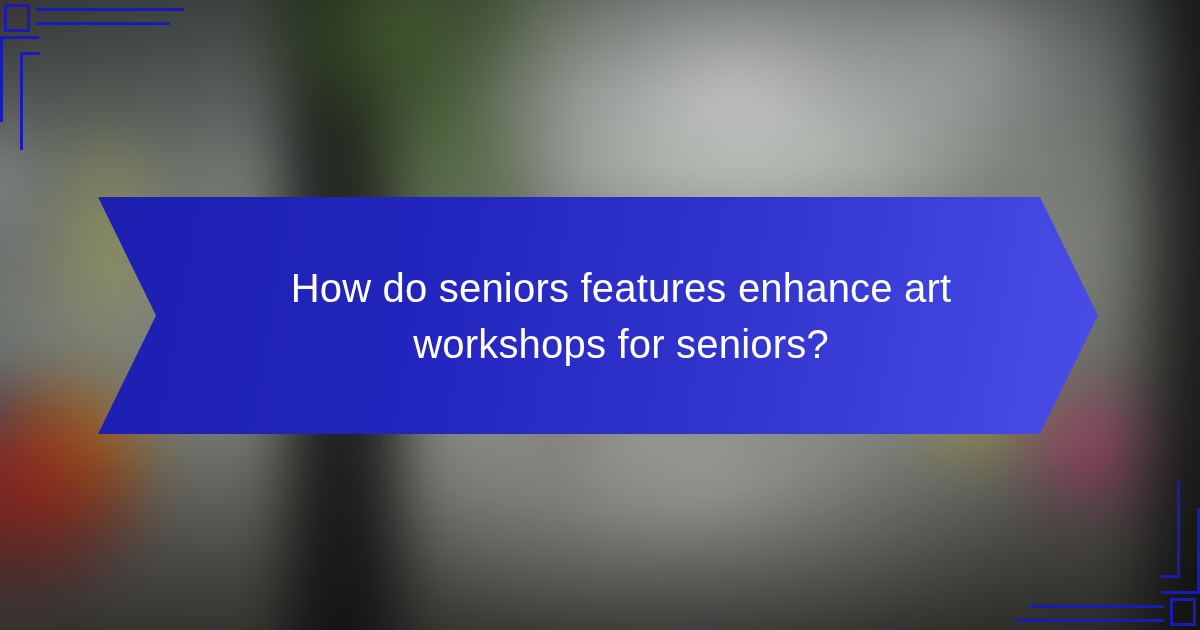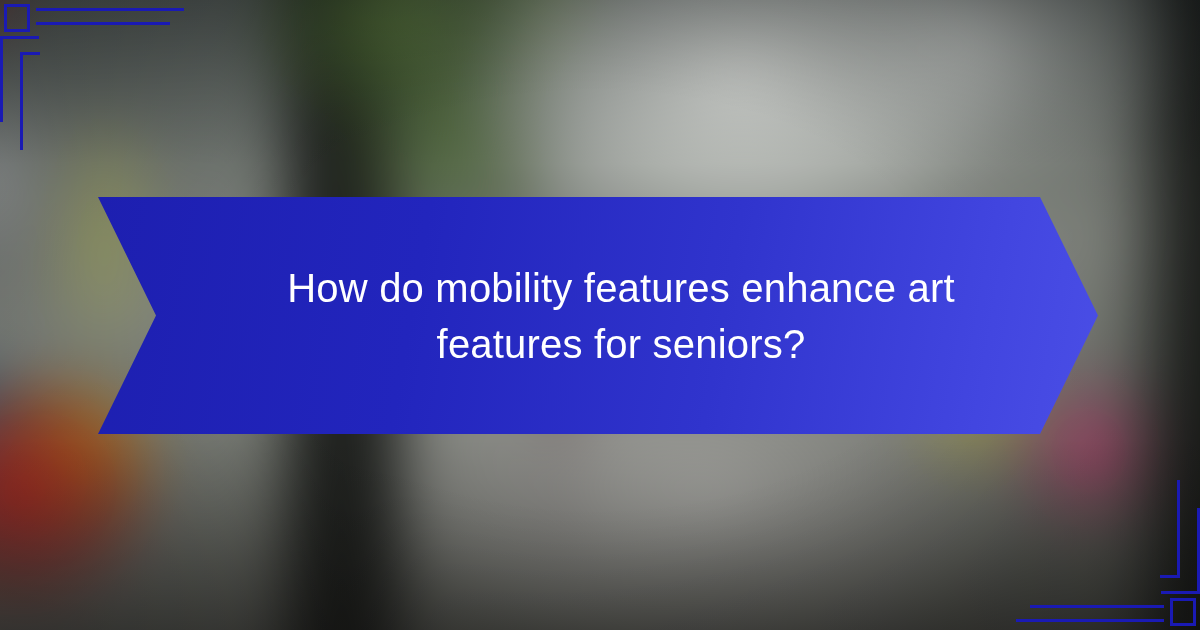--- a/index.html
+++ b/index.html
@@ -147,16 +147,16 @@
     <div class="deco-line h1"></div>
     <div class="deco-line h2"></div>
     <div class="deco-line v-outer"></div>
     <div class="deco-line v-inner"></div>
     <div class="deco-line corner-h"></div>
     <div class="deco-line corner-h2"></div>
     <div class="deco-box sq"></div>
   </div>
 
   <div id="banner">
-    <div id="banner-text">How do mobility features enhance art features for seniors?</div>
+    <div id="banner-text">How do seniors features enhance art workshops for seniors?</div>
   </div>
 
 </div>
 
 </body></html>

